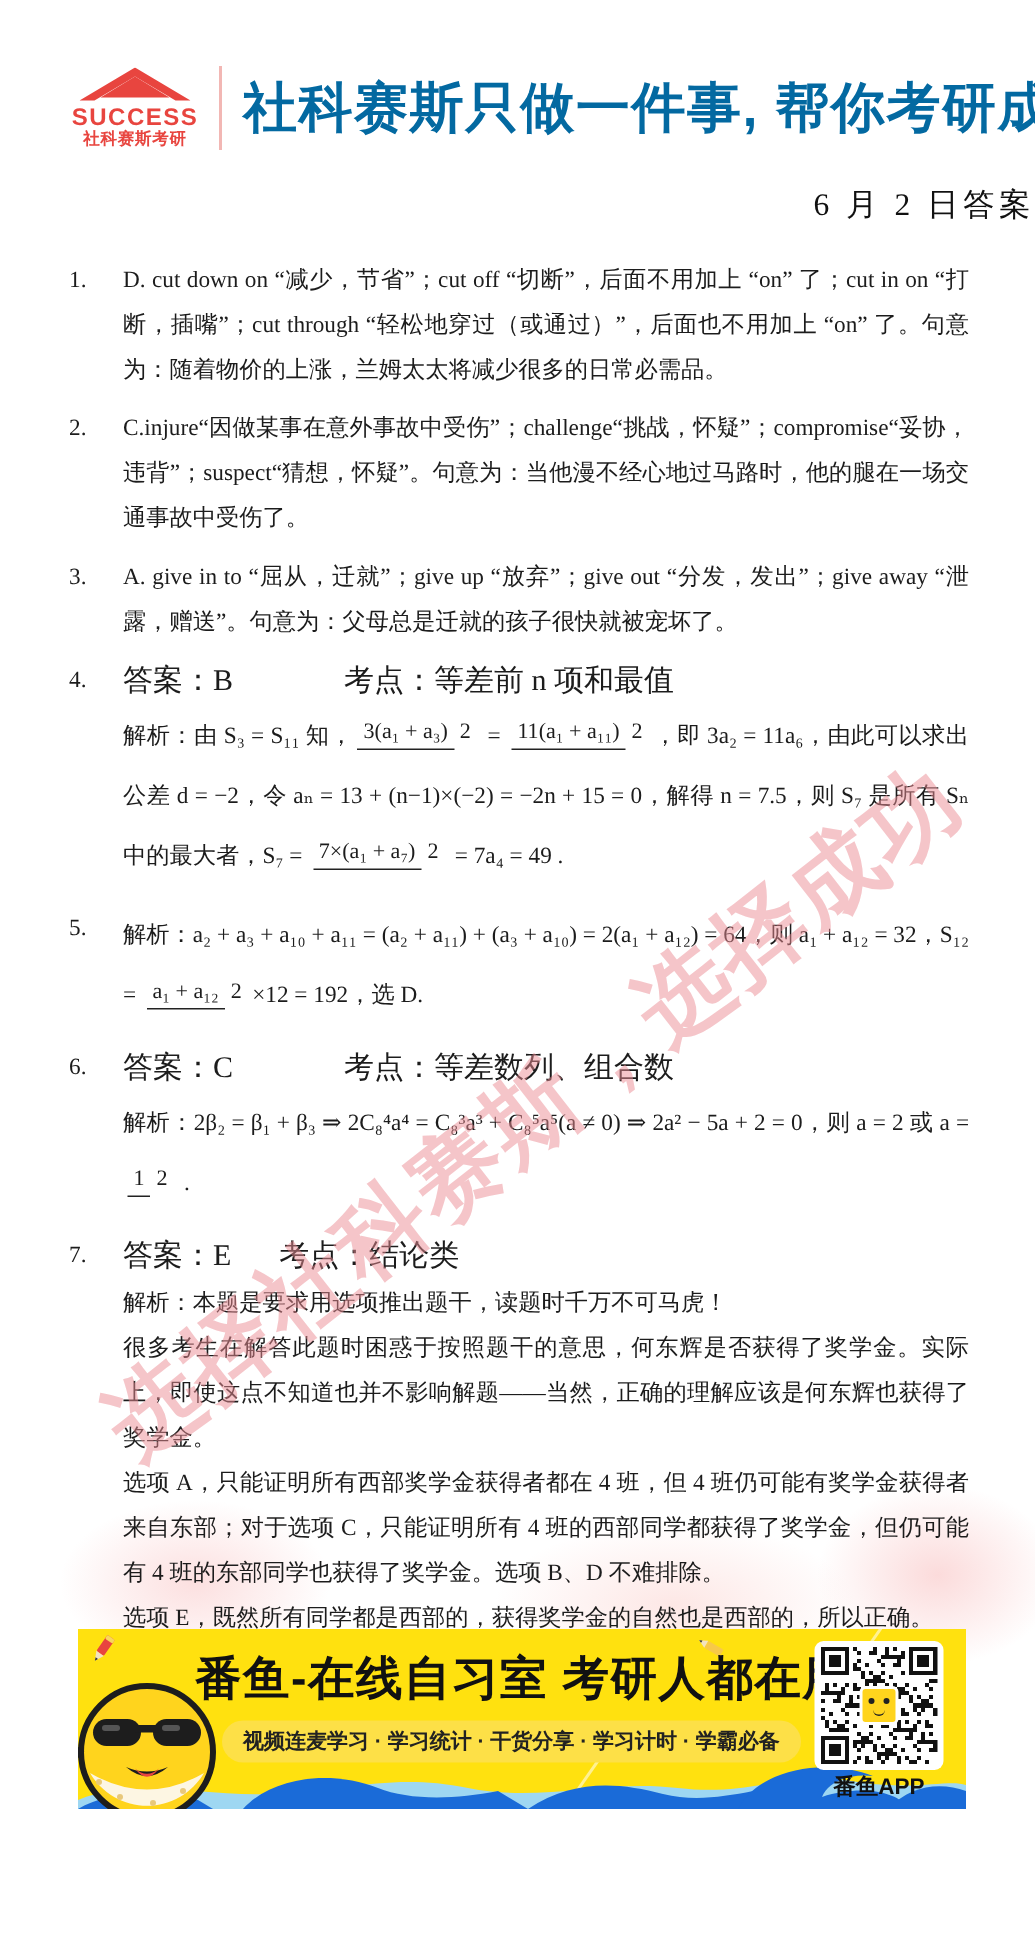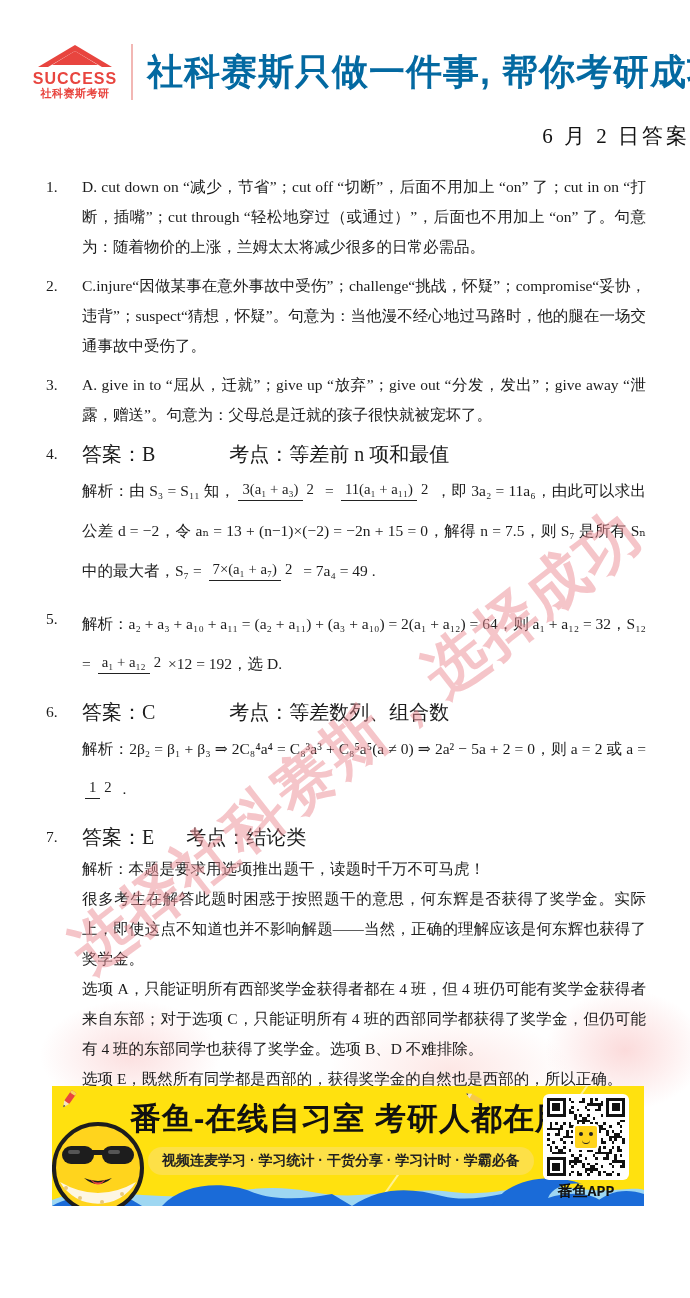--- a/index.html
+++ b/index.html
@@ -1,21 +1,21 @@
 <!DOCTYPE html>
 <html><head>
 <meta charset="utf-8">
 <style>
   html,body{margin:0;padding:0;}
   body{
     width:690px;height:1298px;background:#ffffff;position:relative;overflow:hidden;
     font-family:"Liberation Serif","DejaVu Serif",serif;color:#1c1c1c;
   }
   
-  .header{position:absolute;top:44px;left:29px;right:40px;display:flex;align-items:center;}
+  .header{position:absolute;top:44px;left:44px;right:40px;display:flex;align-items:center;}
   .logo{width:92px;flex:none;text-align:center;line-height:1.1;}
   .logo .roof{display:block;margin:0 auto 1px auto;}
   .logo .brand{font-family:"Liberation Sans","DejaVu Sans",sans-serif;font-weight:bold;
     color:#e8453f;font-size:16px;letter-spacing:1px;}
   .logo .sub{font-family:"Liberation Sans","DejaVu Sans",sans-serif;font-weight:bold;
     color:#e8453f;font-size:11px;letter-spacing:.5px;}
   .header .divider{width:2px;height:56px;background:#f2b7b4;margin:0 14px 0 10px;flex:none;}
   .slogan{font-family:"Liberation Sans","DejaVu Sans",sans-serif;font-weight:bold;
     color:#0369a1;font-size:36px;letter-spacing:1px;white-space:nowrap;}
   
@@ -57,21 +57,21 @@
   .banner .qr-wrap{position:absolute;right:10px;top:8px;width:96px;text-align:center;}
   .banner .qr-box{width:86px;height:86px;background:#fff;border-radius:6px;
     margin:0 auto;padding:4px;box-sizing:border-box;position:relative;}
   .banner .qr-center{position:absolute;left:50%;top:50%;width:22px;height:22px;
     transform:translate(-50%,-50%);background:#ffd41d;border:2px solid #fff;border-radius:4px;}
   .banner .qr-center .eye{position:absolute;width:4px;height:4px;background:#222;
     border-radius:50%;top:6px;}
   .banner .qr-center .eye.l{left:4px;} .banner .qr-center .eye.r{right:4px;}
   .banner .qr-center .mouth{position:absolute;left:50%;bottom:4px;width:8px;height:4px;
     transform:translateX(-50%);border-bottom:1.5px solid #222;border-radius:0 0 6px 6px;}
-  .banner .qr-label{font-family:Liberation Mono, monospace;
+  .banner .qr-label{font-family:Liberation Sans, sans-serif;
     font-weight:bold;font-size:15px;color:#111;margin-top:2px;}
   .banner .waves{position:absolute;left:0;bottom:0;width:100%;height:36px;}
   .banner .mascot{position:absolute;left:-6px;bottom:-14px;}
   .banner .pencil{position:absolute;}
   .banner .pencil.p-left{left:6px;top:2px;transform:rotate(35deg);}
   .banner .pencil.p-right{right:160px;top:2px;transform:rotate(120deg);}
   .banner .streak{position:absolute;width:2px;height:60px;background:rgba(255,255,255,.55);
     transform:rotate(35deg);}
   .banner .streak.s1{left:340px;bottom:-6px;}
   .banner .streak.s2{left:520px;top:-10px;}

